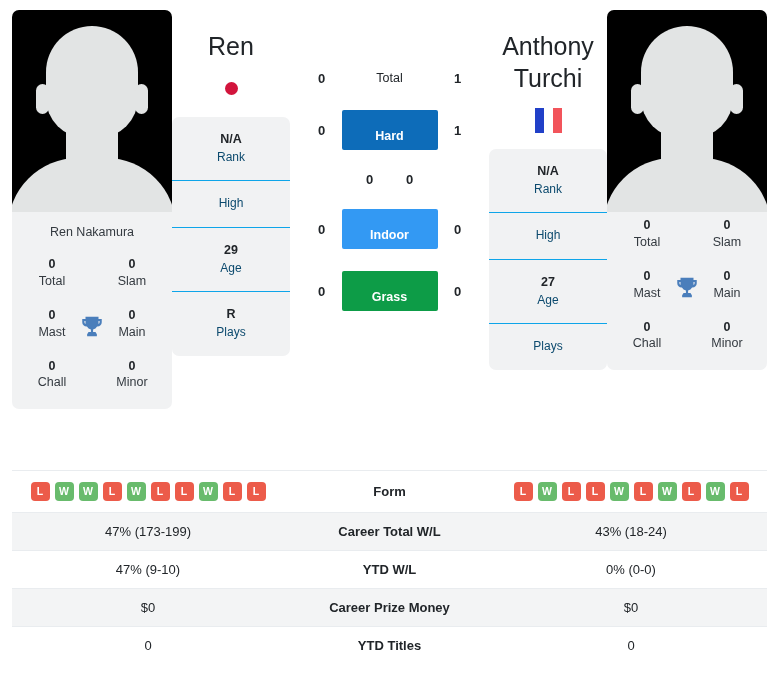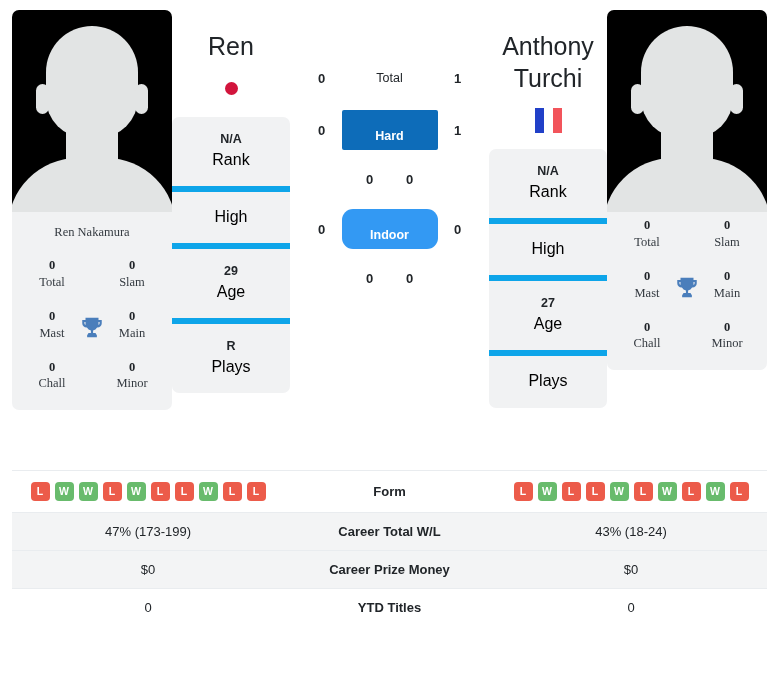--- a/index.html
+++ b/index.html
@@ -20,21 +20,20 @@
     height: 470px;
   }
 
   
   .photo-col { width: 160px; flex: 0 0 160px; }
   .photo-card {
     background: #f1f2f3;
     border-radius: 7px;
     overflow: hidden;
     padding-bottom: 6px;
-    font-family: Liberation Serif, serif;
   }
   .photo-frame {
     width: 100%;
     height: 202px;
     background: #000000;
     position: relative;
     overflow: hidden;
   }
   .silhouette-head {
     position: absolute;
@@ -151,32 +150,32 @@
 
   .info-card {
     background: #f1f2f3;
     border-radius: 7px;
     margin-top: 16px;
     overflow: hidden;
   }
   .info-sec {
     text-align: center;
     padding: 14px 6px 15px 6px;
-    border-bottom: 6px solid #0ea5e9;
+    border-bottom: 1px solid #0ea5e9;
   }
   .info-sec:last-child { border-bottom: none; }
   .info-val {
     font-size: 12.5px;
     font-weight: bold;
     color: #212529;
     line-height: 1.4;
   }
   .info-lab {
-    font-size: 16px;
-    color: #000000;
+    font-size: 12px;
+    color: #0c4a6e;
     line-height: 1.4;
   }
 
   
   .surf-col {
     flex: 1 1 auto;
     padding-top: 58px;
     min-width: 0;
   }
   .surf-row {
@@ -334,25 +333,26 @@
       <div class="surf-score">0</div>
       <div class="surf-badge" id="badge-hard" style="background: rgb(13, 108, 185);">Hard</div>
       <div class="surf-score">1</div>
     </div>
     <div class="surf-row">
       <div class="surf-score">0</div>
       <div class="surf-score">0</div>
     </div>
     <div class="surf-row">
       <div class="surf-score">0</div>
-      <div class="surf-badge" id="badge-indoor" style="background: rgb(51, 153, 243); border-radius: 11px;">Indoor</div>
+      <div class="surf-badge" id="badge-indoor" style="background: rgb(51, 153, 243);">Indoor</div>
       <div class="surf-score">0</div>
     </div>
     <div class="surf-row">
       <div class="surf-score">0</div>
+      <div class="surf-badge" id="badge-grass" style="background: rgb(13, 156, 71);">Grass</div>
       <div class="surf-score">0</div>
     </div>
   </div>
 
   <div class="name-col">
     <div class="player-name">
       <div>Anthony</div>
       <div>Turchi</div>
     </div>
     <div class="flag-wrap">
@@ -454,20 +454,25 @@
             <div class="form-badge L">L</div>
             <div class="form-badge W">W</div>
             <div class="form-badge L">L</div>
           </div>
       </td>
     </tr>
     <tr class="striped">
       <td class="col-val">47% (173-199)</td>
       <td class="col-label">Career Total W/L</td>
       <td class="col-val">43% (18-24)</td>
+    </tr>
+    <tr>
+      <td class="col-val">47% (9-10)</td>
+      <td class="col-label">YTD W/L</td>
+      <td class="col-val">0% (0-0)</td>
     </tr>
     <tr class="striped">
       <td class="col-val">$0</td>
       <td class="col-label">Career Prize Money</td>
       <td class="col-val">$0</td>
     </tr>
     <tr>
       <td class="col-val">0</td>
       <td class="col-label">YTD Titles</td>
       <td class="col-val">0</td>

